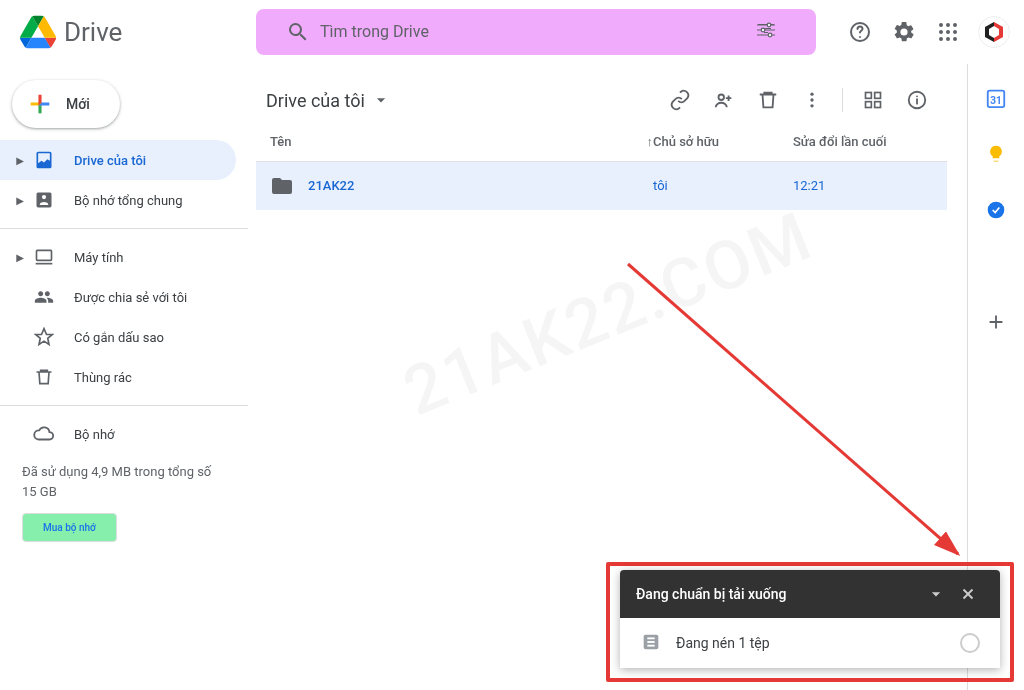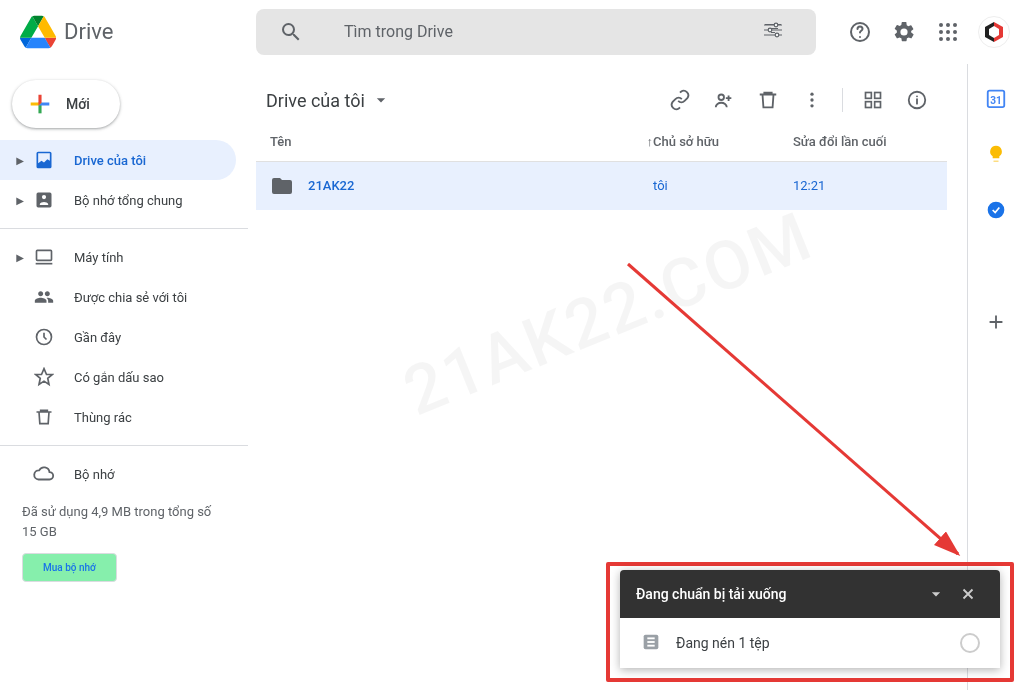--- a/index.html
+++ b/index.html
@@ -1,22 +1,22 @@
 <!DOCTYPE html>
 <html><head>
 <meta charset="utf-8">
 <style>
   * { box-sizing: border-box; margin: 0; padding: 0; font-family: 'Roboto', Arial, sans-serif; }
   body { width: 1024px; height: 690px; background: #fff; overflow: hidden; position: relative; }
   
   .header { height: 64px; display: flex; align-items: center; padding: 0 8px; border-bottom: 1px solid #fff; }
   .logo-area { display: flex; align-items: center; width: 248px; padding-left: 10px; }
   .logo-icon { width: 40px; height: 40px; display: flex; align-items: center; justify-content: center; }
-  .logo-text { font-size: 22px; color: #5f6368; margin-left: 6px; }
-  .search-bar { flex: 1; max-width: 560px; height: 46px; background: #e5e5e5; border-radius: 8px; display: flex; align-items: center; padding: 0 13px; gap: 31px; }
+  .logo-text { font-size: 26px; color: #5f6368; margin-left: 6px; }
+  .search-bar { flex: 1; max-width: 560px; height: 46px; background: #f0abfc; border-radius: 8px; display: flex; align-items: center; padding: 0 20px; }
   .search-bar svg { margin: 0 10px; }
   .search-input { flex: 1; border: none; background: transparent; font-size: 16px; color: #5f6368; outline: none; }
   .search-input::placeholder { color: #5f6368; }
   .search-opts { padding: 8px; cursor: pointer; }
   .header-icons { display: flex; align-items: center; gap: 4px; margin-left: auto; }
   .hicon { width: 40px; height: 40px; display: flex; align-items: center; justify-content: center; cursor: pointer; border-radius: 50%; color:#5f6368; }
   .avatar { width: 32px; height: 32px; border-radius: 50%; background:#fff; display:flex; align-items:center; justify-content:center; border:1px solid #eee; margin:0 6px; }
 
   .layout { display: flex; height: calc(100% - 64px); }
   
@@ -182,30 +182,20 @@
           <svg width="20" height="20" viewBox="0 0 24 24" fill="#5f6368">
             <path d="M16 11c1.66 0 3-1.34 3-3s-1.34-3-3-3-3 1.34-3 3 1.34 3 3 3zm-8 0c1.66 0 3-1.34 3-3S9.66 5 8 5 5 6.34 5 8s1.34 3 3 3zm0 2c-2.33 0-7 1.17-7 3.5V19h14v-2.5c0-2.33-4.67-3.5-7-3.5zm8 0c-.29 0-.62.02-.97.05 1.16.84 1.97 1.97 1.97 3.45V19h6v-2.5c0-2.33-4.67-3.5-7-3.5z"></path>
           </svg>
         </span>
       <span class="nav-label">Được chia sẻ với tôi</span>
     </div>
     <div class="nav-item">
       <span class="expand"></span>
       <span class="nav-ico">
           <svg width="20" height="20" viewBox="0 0 24 24" fill="none" stroke="#5f6368" stroke-width="2">
-            <circle cx="12" cy="12" r="9"></circle>
-            <path d="M12 7v5l3 3"></path>
-          </svg>
-        </span>
-      <span class="nav-label">Gần đây</span>
-    </div>
-    <div class="nav-item">
-      <span class="expand"></span>
-      <span class="nav-ico">
-          <svg width="20" height="20" viewBox="0 0 24 24" fill="none" stroke="#5f6368" stroke-width="2">
             <path d="M12 2l3 7h7l-5.5 4.5L18 21l-6-4-6 4 1.5-7.5L2 9h7z"></path>
           </svg>
         </span>
       <span class="nav-label">Có gắn dấu sao</span>
     </div>
     <div class="nav-item">
       <span class="expand"></span>
       <span class="nav-ico">
           <svg width="20" height="20" viewBox="0 0 24 24" fill="none" stroke="#5f6368" stroke-width="2">
             <path d="M3 6h18M8 6V4h8v2M6 6l1 14h10l1-14"></path>

